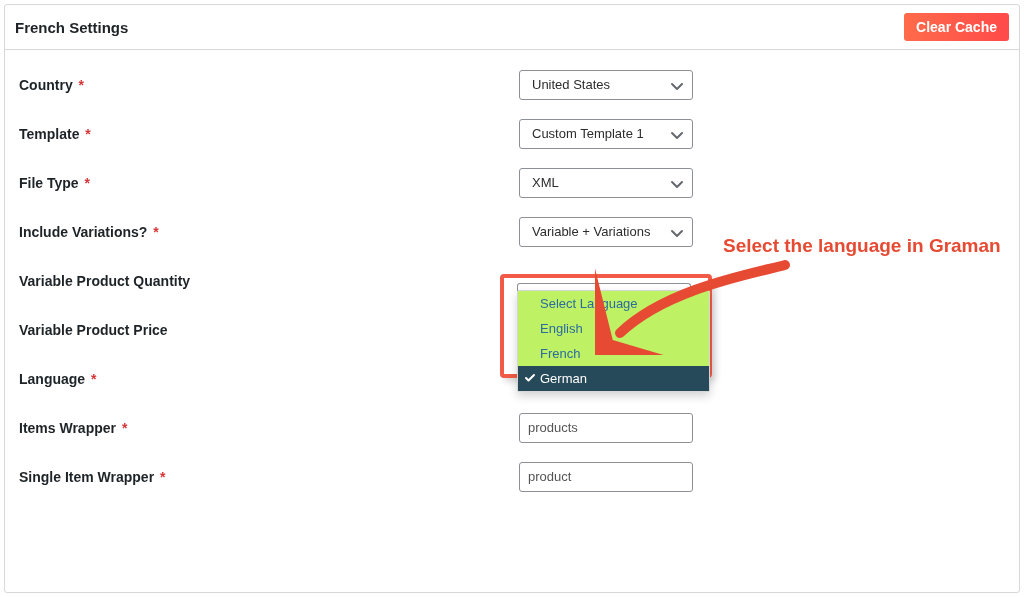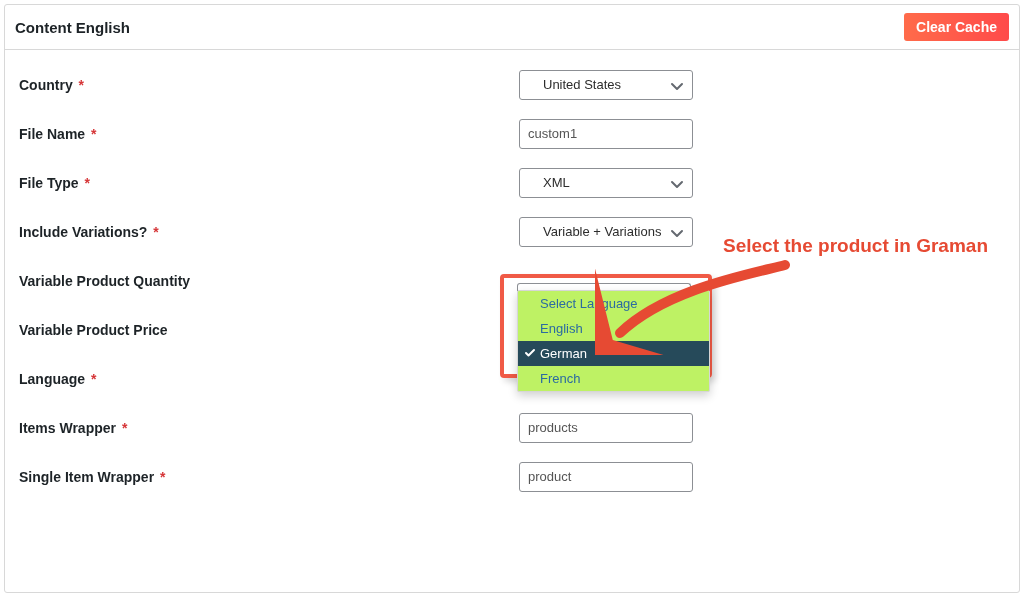--- a/index.html
+++ b/index.html
@@ -8,21 +8,21 @@
   .card-header { display:flex; align-items:center; justify-content:space-between; padding:8px 10px; border-bottom:1px solid #d8d8d8; }
   .card-title { font-size:15px; font-weight:700; color:#1d2327; }
   .clear-btn { background: linear-gradient(90deg,#ff6b4a,#ff4a4a); color:#fff; border:none; border-radius:3px; padding:6px 12px; font-size:14px; font-weight:600; cursor:pointer; }
   .form-area { padding: 10px 14px 0 14px; position:relative; }
   .row { display:flex; align-items:center; height:49px; }
   .label { width:500px; font-size:14px; font-weight:700; color:#1d2327; }
   .req { color:#d63638; font-weight:700; margin-left:2px; }
   .control { width:174px; position:relative; }
   .select, .text {
     width:174px; height:30px; border:1px solid #8c8f94; border-radius:3px; background:#fff;
-    font-size:13px; color:#2c2c2c; padding:0 26px 0 23px; line-height:28px; position:relative;
+    font-size:13px; color:#2c2c2c; padding:0 26px 0 12px; line-height:28px; position:relative;
   }
   .text { padding:0 8px; color:#555; }
   .select { cursor:pointer; user-select:none; }
   .select::after {
     content:""; position:absolute; right:6px; top:5px; width:18px; height:18px;
   }
   .chev { position:absolute; right:6px; top:6px; width:18px; height:18px; pointer-events:none; }
   .chev svg { width:18px; height:18px; }
   .chev path { stroke:#646970; stroke-width:2; fill:none; stroke-linecap:round; stroke-linejoin:round;}
   
@@ -53,51 +53,56 @@
   .arrow-svg {
     position:absolute; left:590px; top:250px; width:280px; height:100px; pointer-events:none; z-index:5;
   }
 </style>
 </head>
 <body>
 
 <div class="card">
 
   <div class="card-header">
-    <div class="card-title">Content English</div>
+    <div class="card-title">French Settings</div>
     <button class="clear-btn">Clear Cache</button>
   </div>
 
   <div class="form-area">
 
     <div class="row">
       <div class="label">
         <span>Country</span>
         <span class="req">*</span>
       </div>
       <div class="control">
         <div class="select">
           <span>United States</span>
           <span class="chev"><svg viewBox="0 0 18 18">
                 <path d="M4 7l5 5 5-5"></path>
               </svg></span>
         </div>
       </div>
     </div>
 
-
-    <div class="row">
-      <div class="label">
-        <span>File Name</span>
-        <span class="req">*</span>
-      </div>
-      <div class="control">
-        <input class="text" value="custom1" style="">
-      </div>
-    </div>
+    <div class="row">
+      <div class="label">
+        <span>Template</span>
+        <span class="req">*</span>
+      </div>
+      <div class="control">
+        <div class="select">
+          <span>Custom Template 1</span>
+          <span class="chev"><svg viewBox="0 0 18 18">
+                <path d="M4 7l5 5 5-5"></path>
+              </svg></span>
+        </div>
+      </div>
+    </div>
+
 
     <div class="row">
       <div class="label">
         <span>File Type</span>
         <span class="req">*</span>
       </div>
       <div class="control">
         <div class="select">
           <span>XML</span>
           <span class="chev"><svg viewBox="0 0 18 18">
@@ -172,32 +177,32 @@
       </div>
     </div>
 
   </div>
 
   <div class="masked-select"></div>
 
   <div class="dd-panel">
     <div class="dd-item">Select Language</div>
     <div class="dd-item">English</div>
+    <div class="dd-item">French</div>
     <div class="dd-item selected">
       <span class="dd-check"><svg viewBox="0 0 12 12">
             <path d="M2 6l2.5 2.5L10 3"></path>
           </svg></span>
       <span>German</span>
     </div>
-    <div class="dd-item">French</div>
   </div>
 
   <div class="highlight-box"></div>
 
-  <div class="annot-text">Select the product in Graman</div>
+  <div class="annot-text">Select the language in Graman</div>
 
   <svg class="arrow-svg" viewBox="0 0 280 100">
     <defs>
       <marker id="ah" markerWidth="16" markerHeight="14" refX="3" refY="7" orient="auto">
         <path d="M0,0 L16,7 L0,14 L4,7 Z" fill="#e64a33"></path>
       </marker>
     </defs>
     <path d="M190,10 C150,20 70,35 25,78" stroke="#e64a33" stroke-width="10" fill="none" marker-end="url(#ah)" stroke-linecap="round"></path>
   </svg>
 

